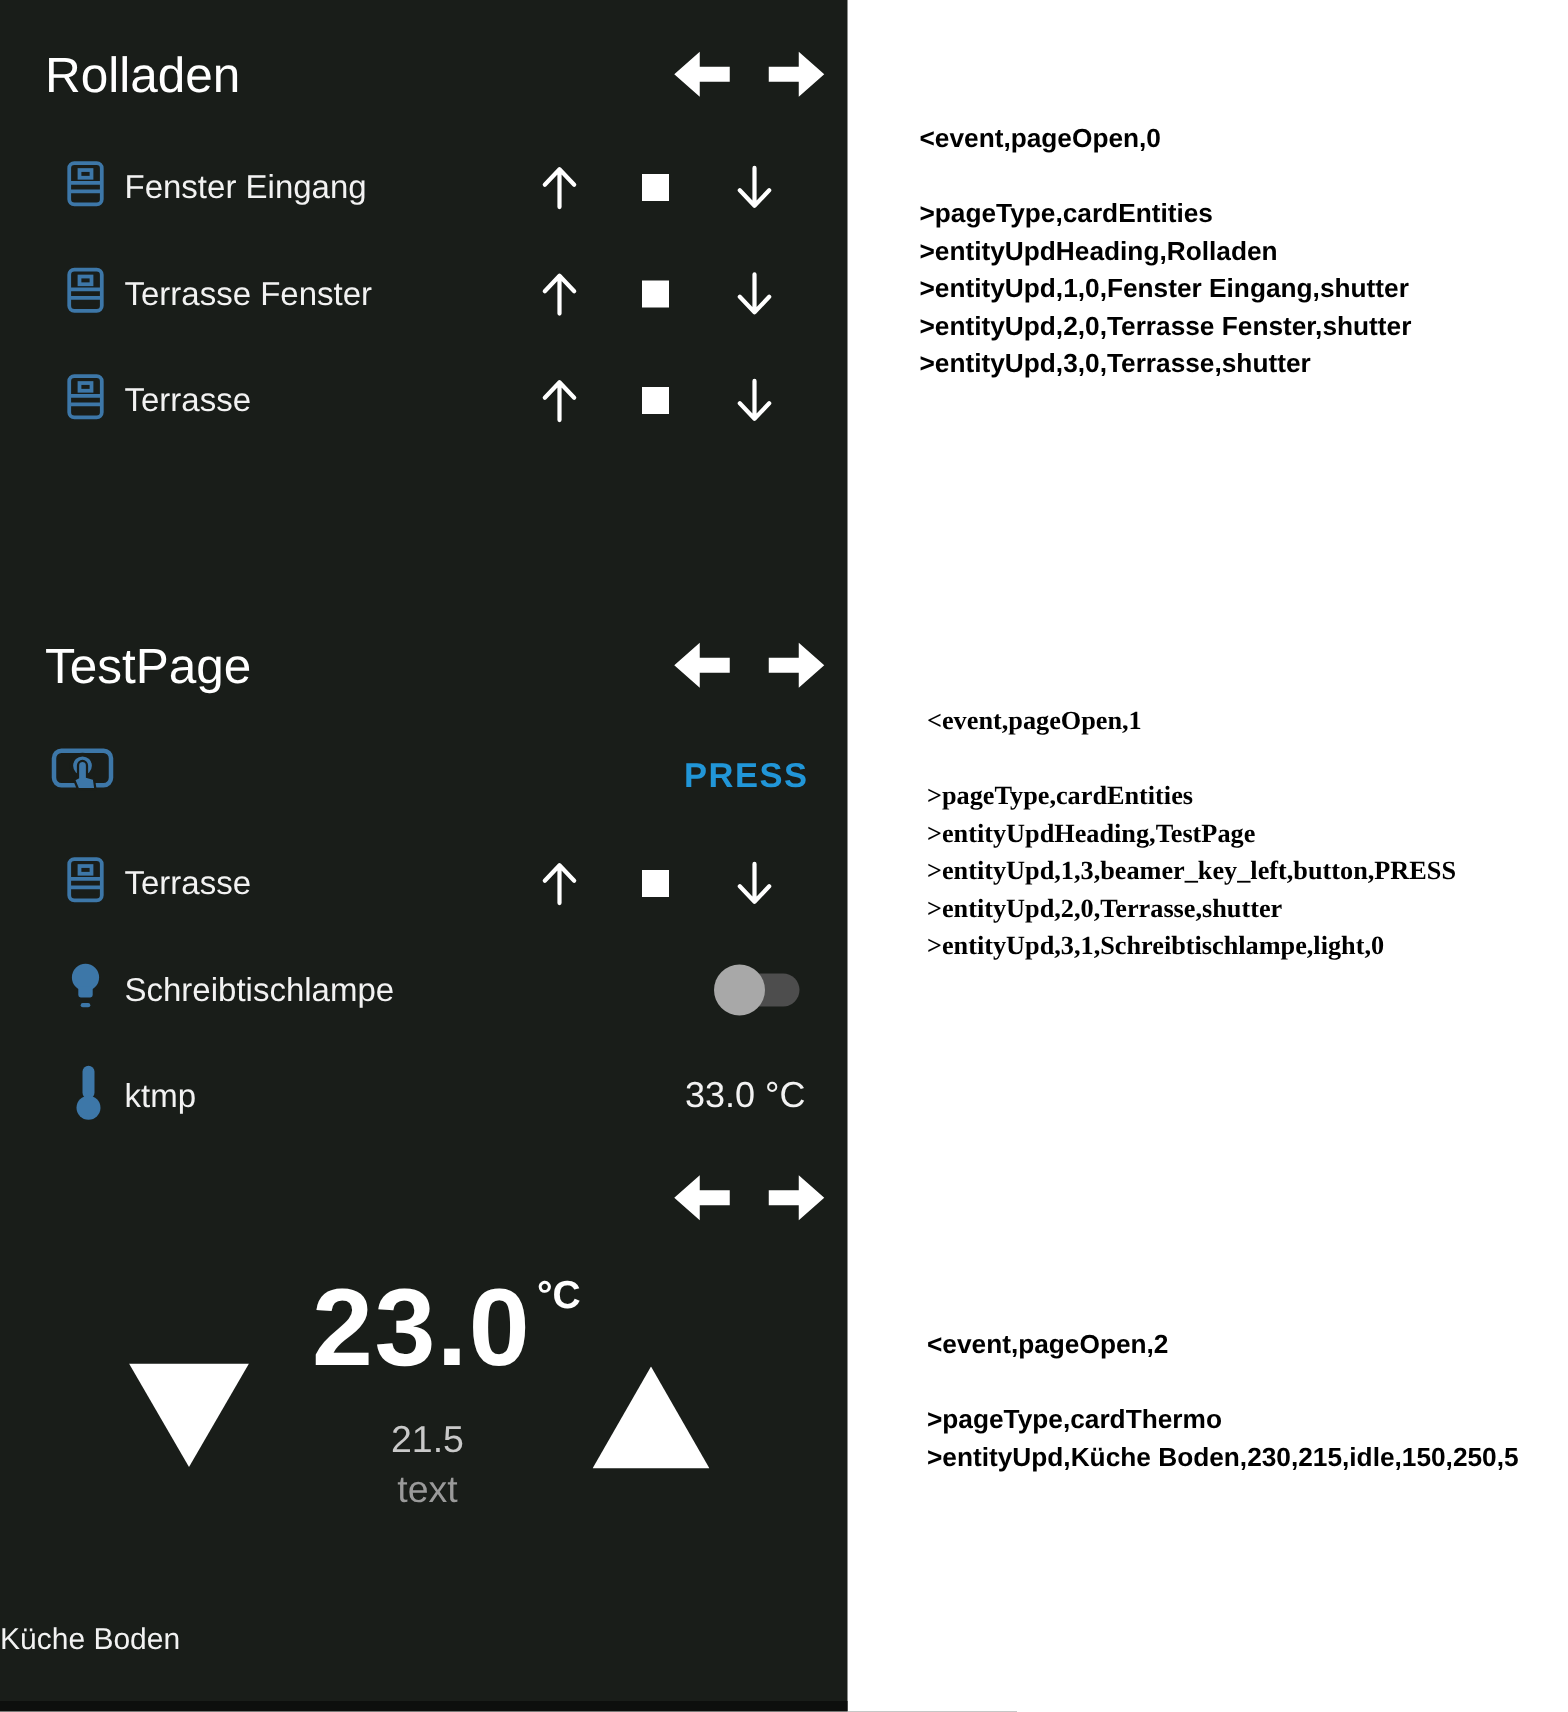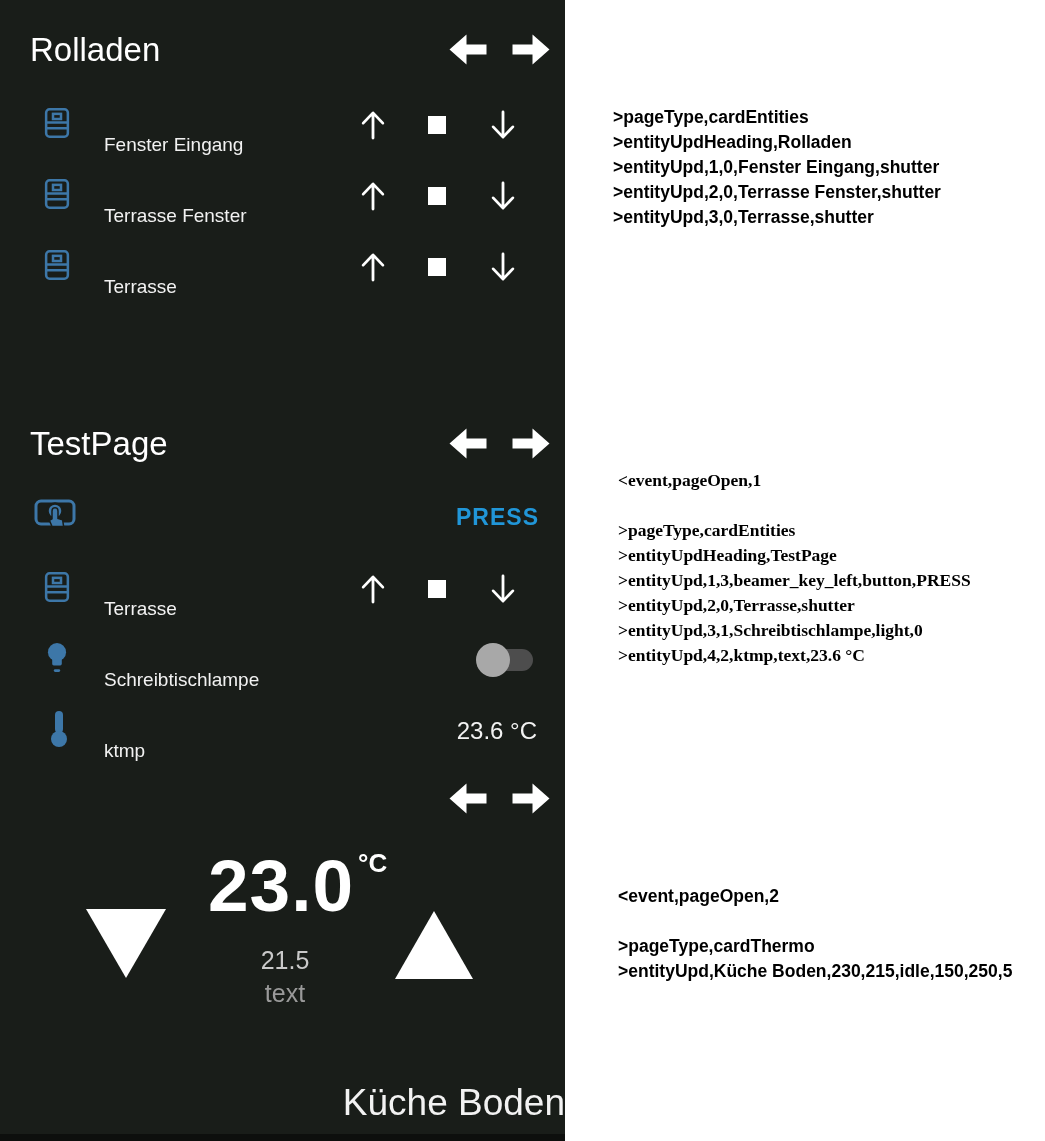--- a/index.html
+++ b/index.html
@@ -12,22 +12,22 @@
   #screen{position:relative;width:1045px;height:1141px;background:#ffffff;overflow:hidden;}
   #panel{position:absolute;left:0;top:0;width:565px;height:1141px;background:var(--panel-bg);}
   #panel-strip{position:absolute;left:0;bottom:0;width:565px;height:7px;background:var(--strip);}
 
   .page-title{position:absolute;left:30px;font-size:33px;line-height:40px;color:#ffffff;font-weight:400;}
   .nav-arrow{position:absolute;width:38px;height:31px;cursor:pointer;}
   .nav-left{left:449px;} .nav-right{left:512px;}
 
   .row{position:absolute;left:0;width:565px;height:46px;}
   .row .ent-icon{position:absolute;top:50%;transform:translateY(-50%);}
-  .row .ent-label{position:absolute;left:104px;top:50%;transform:translateY(-50%);
-    font-size:19px;color:var(--white);white-space:nowrap;margin-top:20px;}
+  .row .ent-label{position:absolute;left:83px;top:50%;transform:translateY(-50%);
+    font-size:22px;color:var(--white);white-space:nowrap;}
   .btn{position:absolute;top:50%;transform:translateY(-50%);width:40px;height:40px;
     display:flex;align-items:center;justify-content:center;}
   .btn-up{left:353px;} .btn-stop{left:417px;} .btn-down{left:483px;}
   .stop-square{width:18px;height:18px;background:#ffffff;}
   .right-val{position:absolute;right:28px;top:50%;transform:translateY(-50%);
     font-size:24px;color:var(--white);white-space:nowrap;}
   .press-label{position:absolute;right:26px;top:50%;transform:translateY(-50%);
     font-size:23px;font-weight:600;letter-spacing:1px;color:var(--press);}
 
   .toggle{position:absolute;right:32px;top:50%;transform:translateY(-50%);width:57px;height:34px;}
@@ -36,22 +36,22 @@
 
   .thermo-temp{position:absolute;left:208px;top:849px;font-size:73px;font-weight:700;
     line-height:73px;color:#ffffff;letter-spacing:1px;}
   .thermo-unit{position:absolute;left:358px;top:848px;font-size:26px;font-weight:700;color:#ffffff;}
   .thermo-tri{position:absolute;cursor:pointer;}
   .tri-down{left:86px;top:909px;} .tri-up{left:395px;top:911px;}
   .thermo-setpoint{position:absolute;left:135px;top:946px;width:300px;text-align:center;
     font-size:25px;color:var(--gray1);}
   .thermo-state{position:absolute;left:135px;top:979px;width:300px;text-align:center;
     font-size:25px;color:var(--gray2);}
-  .thermo-name{position:absolute;left:0;top:1082px;width:565px;text-align:right;
-    font-size:37px;color:var(--white);}
+  .thermo-name{position:absolute;left:0;top:1082px;width:565px;text-align:left;
+    font-size:20px;color:var(--white);}
 
   .ann-block{position:absolute;color:var(--ann);font-size:17.5px;font-weight:700;
     line-height:25px;white-space:nowrap;}
   #ann-0{left:613px;top:80px;} #ann-1{left:618px;top:468px;font-family:Liberation Serif, serif;} #ann-2{left:618px;top:884px;}
 </style>
 </head>
 <body>
 
 <div id="screen">
   <div id="panel">
@@ -211,21 +211,21 @@
     </div>
 
     <div class="row" style="top:708px">
       <span class="ent-icon" style="left:50px">
         <svg width="18" height="38" viewBox="0 0 18 38" fill="#3d77a8">
           <rect x="5" y="1" width="8" height="22" rx="4"></rect>
           <circle cx="9" cy="29" r="8"></circle>
         </svg>
       </span>
       <span class="ent-label">ktmp</span>
-      <span class="right-val">23.6 °C</span>
+      <span class="right-val">33.0 °C</span>
     </div>
 
     <div class="nav-arrow nav-left" style="top:783px">
       <svg width="38" height="31" viewBox="0 0 37 31">
           <path d="M37 10.5 H17 V0.5 L0 15.5 L17 30.5 V20.5 H37 Z" fill="#fff"></path>
         </svg>
     </div>
     <div class="nav-arrow nav-right" style="top:783px">
       <svg width="38" height="31" viewBox="0 0 37 31">
           <path d="M0 10.5 H20 V0.5 L37 15.5 L20 30.5 V20.5 H0 Z" fill="#fff"></path>
@@ -247,36 +247,36 @@
     </div>
 
     <div class="thermo-setpoint">21.5</div>
     <div class="thermo-state">text</div>
     <div class="thermo-name">Küche Boden</div>
 
     <div id="panel-strip"></div>
   </div>
 
   <div id="ann-0" class="ann-block">
+      <div>&lt;event,pageOpen,0</div>
       <div>&nbsp;</div>
       <div>&gt;pageType,cardEntities</div>
       <div>&gt;entityUpdHeading,Rolladen</div>
       <div>&gt;entityUpd,1,0,Fenster Eingang,shutter</div>
       <div>&gt;entityUpd,2,0,Terrasse Fenster,shutter</div>
       <div>&gt;entityUpd,3,0,Terrasse,shutter</div>
     </div>
   <div id="ann-1" class="ann-block">
       <div>&lt;event,pageOpen,1</div>
       <div>&nbsp;</div>
       <div>&gt;pageType,cardEntities</div>
       <div>&gt;entityUpdHeading,TestPage</div>
       <div>&gt;entityUpd,1,3,beamer_key_left,button,PRESS</div>
       <div>&gt;entityUpd,2,0,Terrasse,shutter</div>
       <div>&gt;entityUpd,3,1,Schreibtischlampe,light,0</div>
-      <div>&gt;entityUpd,4,2,ktmp,text,23.6 °C</div>
     </div>
   <div id="ann-2" class="ann-block">
       <div>&lt;event,pageOpen,2</div>
       <div>&nbsp;</div>
       <div>&gt;pageType,cardThermo</div>
       <div>&gt;entityUpd,Küche Boden,230,215,idle,150,250,5</div>
     </div>
 </div>
 
 </body></html>

